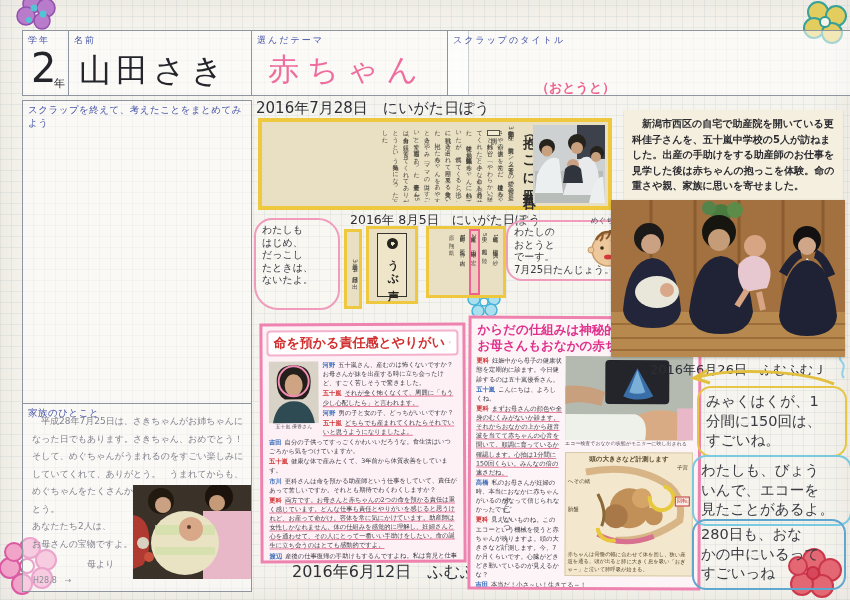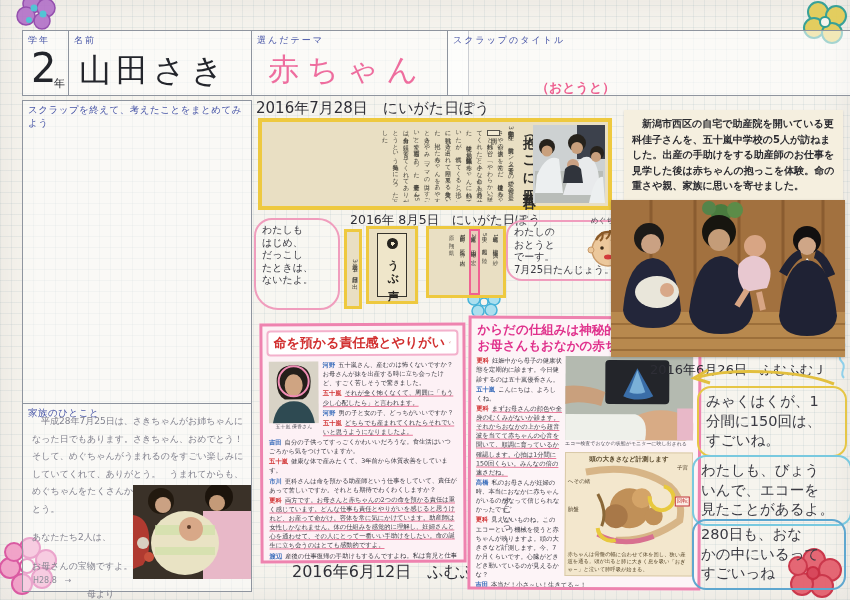--- a/index.html
+++ b/index.html
@@ -23,21 +23,21 @@
   .title-value { position:absolute; left:14px; top:22px; font-size:24px; font-weight:bold; letter-spacing:1px; white-space:nowrap; }
   .title-anno { position:absolute; left:88px; top:48px; font-size:13px; color:#ee5f90; font-weight:bold; }
 
   
   #left-panel { left:22px; top:100px; width:230px; height:492px; border:1px solid #8f959f; background:rgba(255,255,255,.45); }
   .sec-head { font-size:9.5px; color:#4553a6; padding:3px 5px; letter-spacing:.5px; }
   #reflection-body { position:absolute; top:20px; left:8px; width:214px; height:274px; overflow:hidden;
     font-size:13px; line-height:24px; letter-spacing:.5px; color:#35353d; white-space:pre-line; }
   #family-head { position:absolute; top:292px; left:0; width:100%; border-top:1px solid #8f959f;margin-top:10px; }
   #family-block { position:absolute; top:312px; left:9px; width:212px; font-size:9px; line-height:1.95; color:#82828e; }
-  #family-block .narrow { width:118px;margin-top:11px; }
+  #family-block .narrow { width:118px; }
   #family-sign { margin:3px 0 0 55px; }
   #family-note { position:absolute; left:10px; bottom:5px; font-size:8px; color:#8d8d99; }
   #photo-family { right:0; bottom:12px; width:118px; height:94px; }
 
   
   .hand { color:#2e2e36; white-space:nowrap; }
 
   
   .clip { background:#e9dfc3; border:4px solid #eec93f; }
   #clipping1 { left:258px; top:118px; width:354px; height:92px; }

